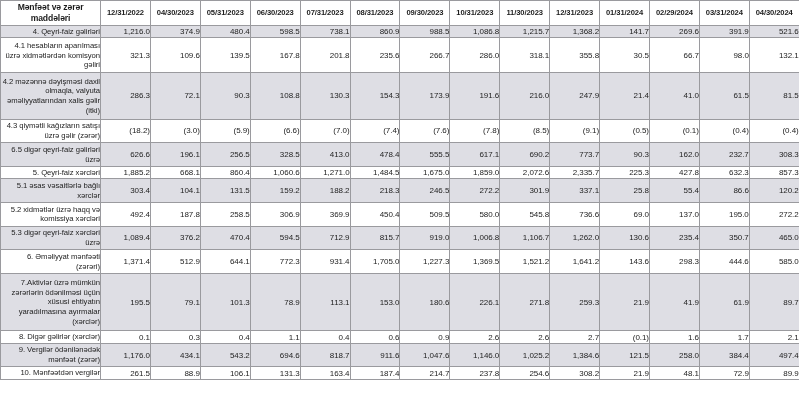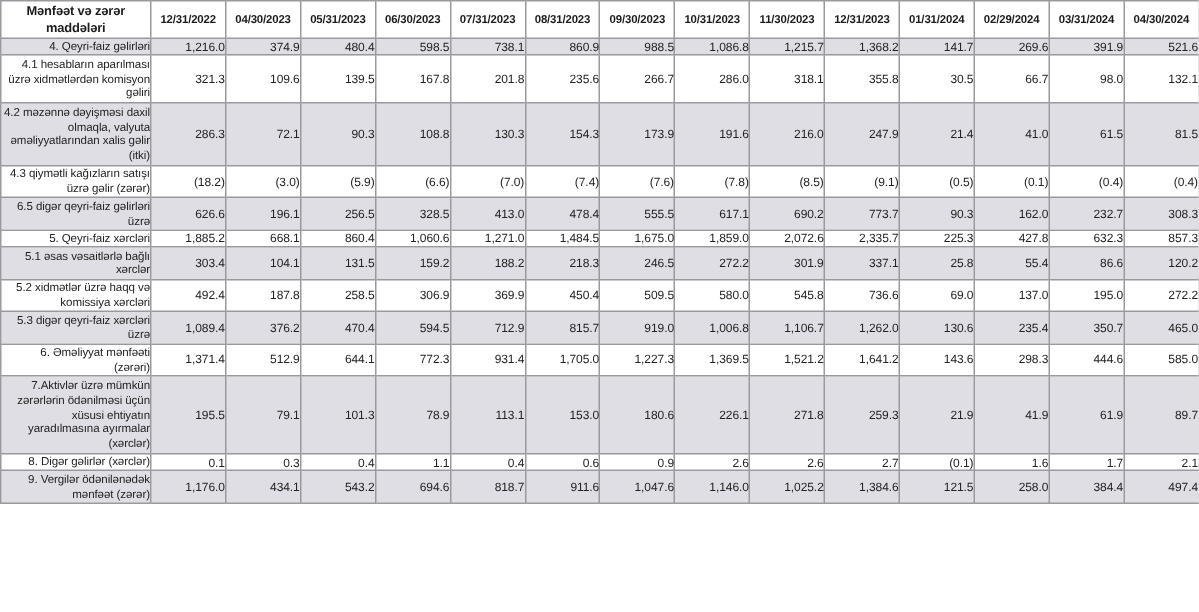--- a/index.html
+++ b/index.html
@@ -11,21 +11,21 @@
     width: 799px;
     height: 408px;
     font-family: "Liberation Sans", sans-serif;
     color: #2a2a2a;
     overflow: hidden;
   }
   #financial-table {
     border-collapse: collapse;
     table-layout: fixed;
     width: 799px;
-    height: 336px;
+    height: 380px;
   }
   #financial-table col.label-col { width: 100px; }
   #financial-table col.data-col  { width: 49.92px; }
 
   #financial-table th,
   #financial-table td {
     border: 1px solid #9a9a9e;
     padding: 0;
     vertical-align: middle;
     box-sizing: border-box;
@@ -328,14 +328,31 @@
         <td class="value">911.6</td>
         <td class="value">1,047.6</td>
         <td class="value">1,146.0</td>
         <td class="value">1,025.2</td>
         <td class="value">1,384.6</td>
         <td class="value">121.5</td>
         <td class="value">258.0</td>
         <td class="value">384.4</td>
         <td class="value">497.4</td>
       </tr>
+      <tr class="plain">
+        <th class="row-label" scope="row">10. Mənfəətdən vergilər</th>
+        <td class="value">261.5</td>
+        <td class="value">88.9</td>
+        <td class="value">106.1</td>
+        <td class="value">131.3</td>
+        <td class="value">163.4</td>
+        <td class="value">187.4</td>
+        <td class="value">214.7</td>
+        <td class="value">237.8</td>
+        <td class="value">254.6</td>
+        <td class="value">308.2</td>
+        <td class="value">21.9</td>
+        <td class="value">48.1</td>
+        <td class="value">72.9</td>
+        <td class="value">89.9</td>
+      </tr>
     </tbody>
 </table>
 
 </body></html>

